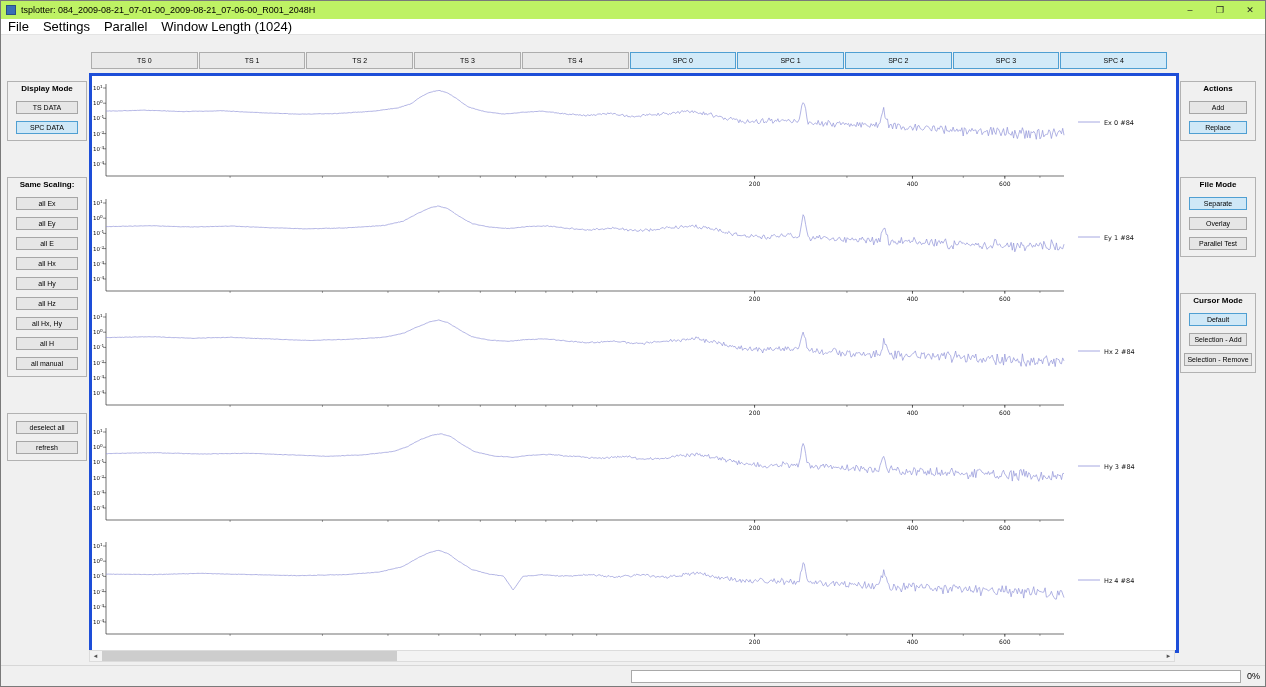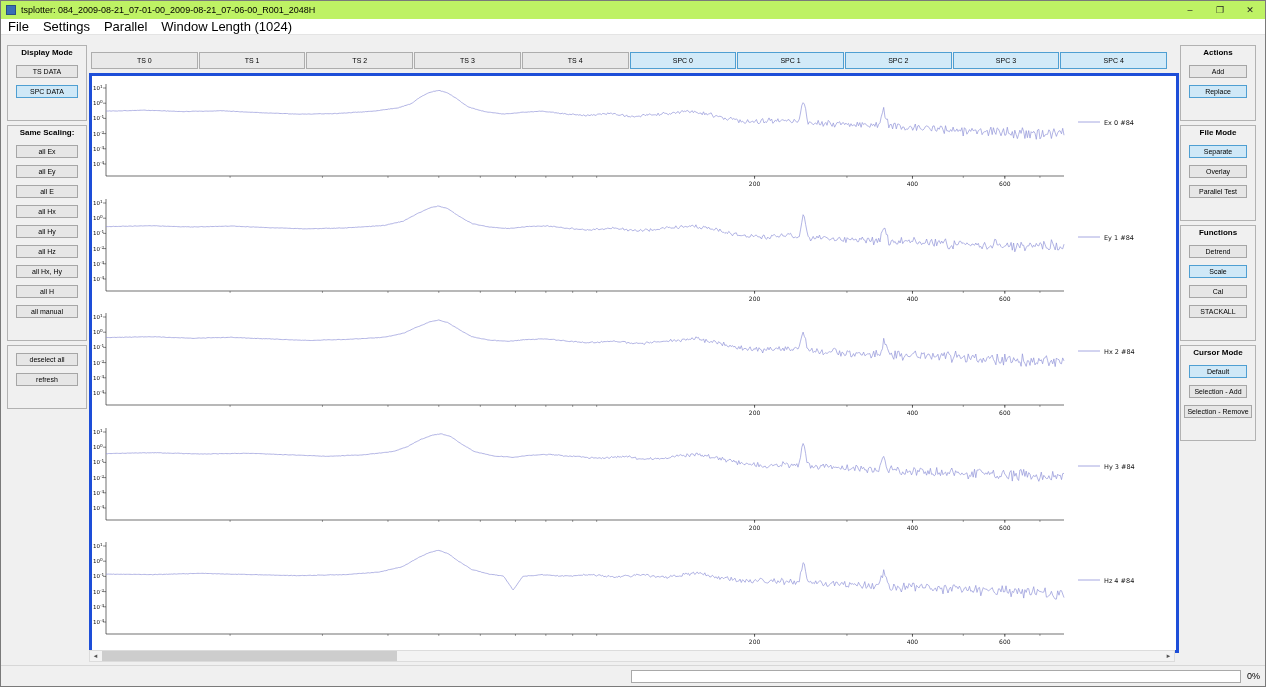--- a/index.html
+++ b/index.html
@@ -13,21 +13,21 @@
   .app-icon{width:10px;height:10px;margin-left:5px;background:#3a6fb5;border:1px solid #2a4f85;box-sizing:border-box;}
   .title-text{font-size:9px;margin-left:5px;white-space:nowrap;}
   .win-btns{margin-left:auto;display:flex;height:100%;}
   .win-btn{width:30px;display:flex;align-items:center;justify-content:center;font-size:9px;color:#222;}
   .menubar{position:absolute;top:18px;left:0;right:0;height:15px;background:#ffffff;display:flex;align-items:center;border-bottom:1px solid #e4e4e4;}
   .menu-item{font-size:13px;padding:0 7px;}
   
   .side-panel{position:absolute;}
   .left{left:6px;top:44px;width:80px;}
   .right{left:1179px;top:44px;width:76px;}
-  .group{border:1px solid #b2b2b2;margin-bottom:4px;padding-bottom:22px;background:#f0f0f0;}
+  .group{border:1px solid #b2b2b2;margin-bottom:4px;padding-bottom:6px;background:#f0f0f0;margin-top:36px;}
   .group-title{font-size:8px;font-weight:bold;text-align:center;padding-top:2px;height:10px;}
   .btn{display:block;margin:7px auto 0;height:13px;line-height:11px;font-size:7px;text-align:center;
        background:#e6e6e6;border:1px solid #a6a6a6;box-sizing:border-box;}
   .left .btn{width:62px;}
   .right .btn{width:58px;}
   .right .btn.wide{width:68px;}
   .btn.blue{background:#cfe8f7;border-color:#4f9fd2;}
   .group.no-title{padding-top:0;}
   
   .tabs{position:absolute;left:90px;top:51px;width:1076px;height:17px;display:flex;gap:1px;}
@@ -315,27 +315,20 @@
       <div class="btn">Add</div>
       <div class="btn blue">Replace</div>
     </div>
     <div class="group">
       <div class="group-title">File Mode</div>
       <div class="btn blue">Separate</div>
       <div class="btn">Overlay</div>
       <div class="btn">Parallel Test</div>
     </div>
     <div class="group">
-      <div class="group-title">Functions</div>
-      <div class="btn">Detrend</div>
-      <div class="btn blue">Scale</div>
-      <div class="btn">Cal</div>
-      <div class="btn">STACKALL</div>
-    </div>
-    <div class="group">
       <div class="group-title">Cursor Mode</div>
       <div class="btn blue">Default</div>
       <div class="btn">Selection - Add</div>
       <div class="btn wide">Selection - Remove</div>
     </div>
   </div>
 
 <div class="statusbar">
   <div class="progress">
     <div class="progress-fill"></div>

